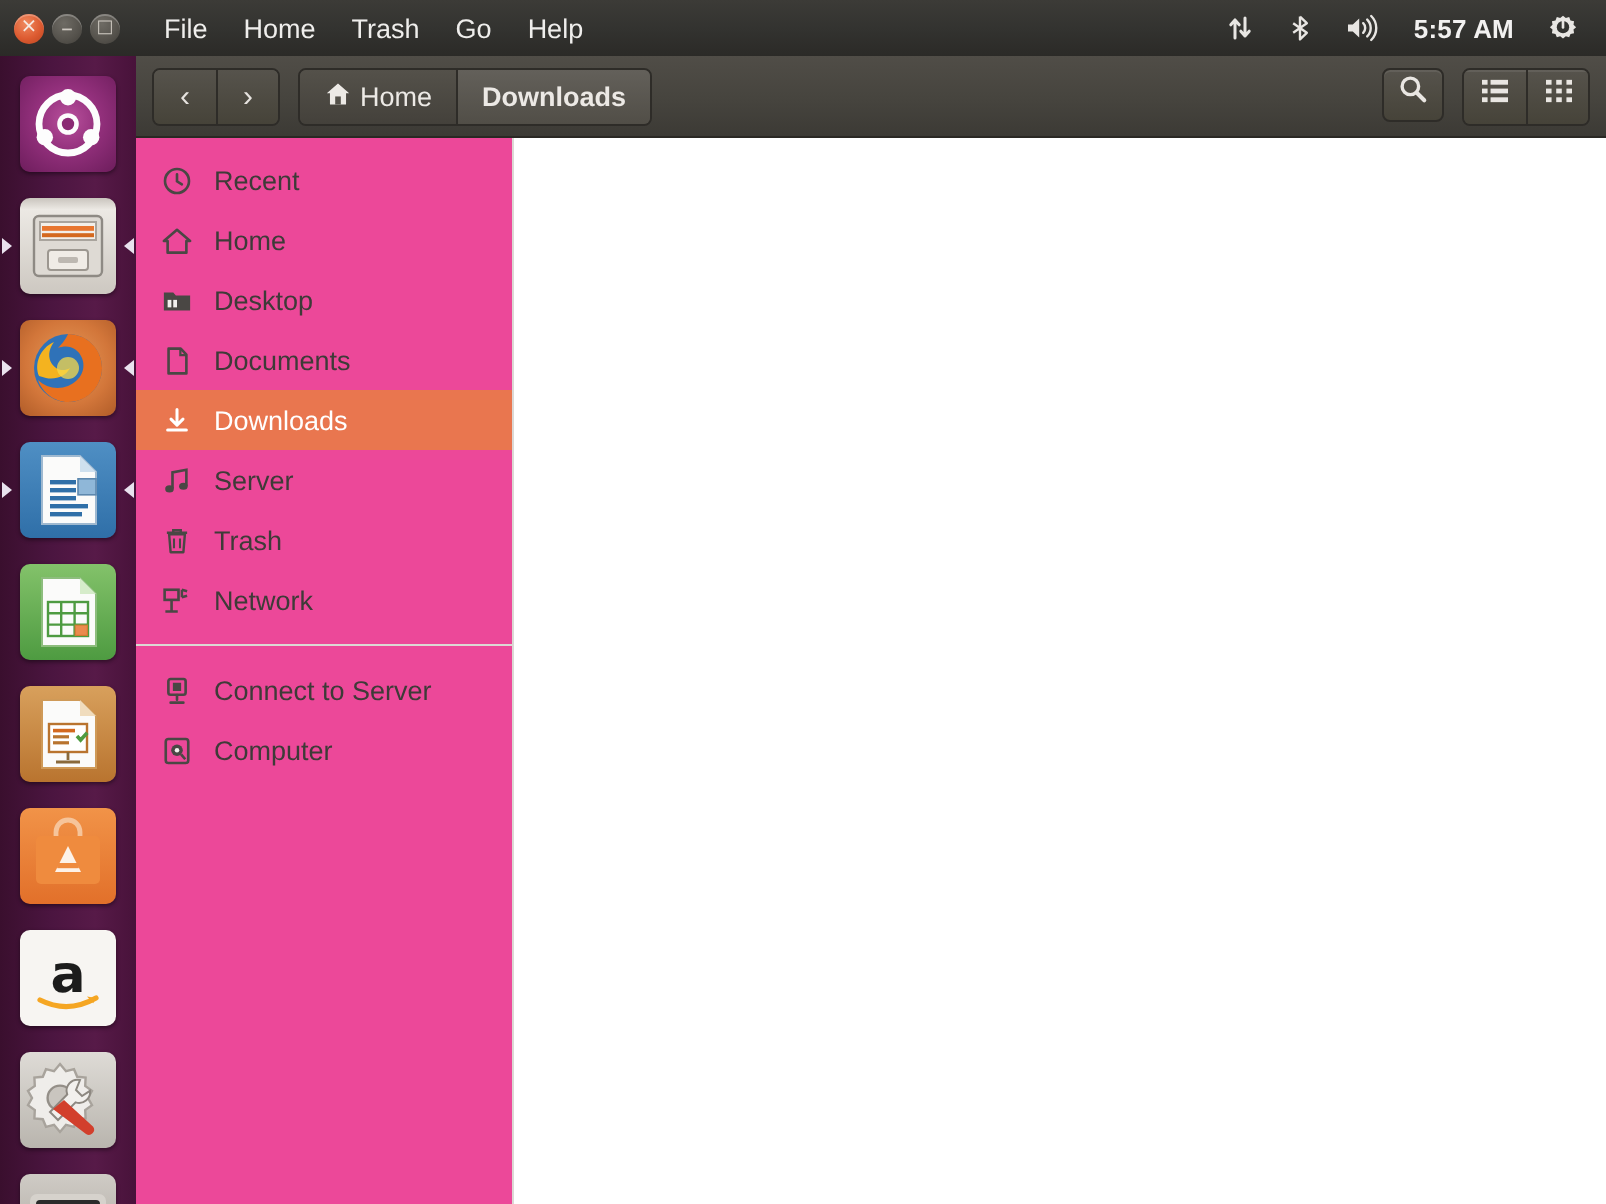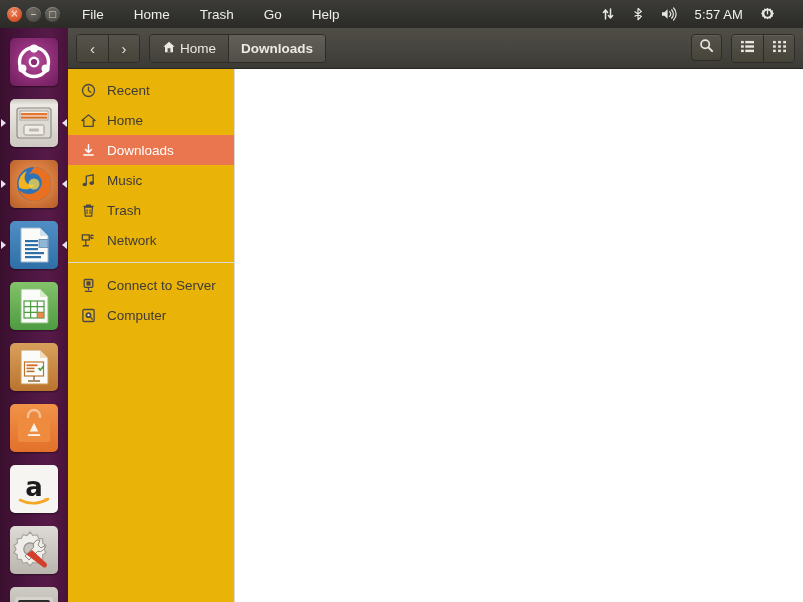--- a/index.html
+++ b/index.html
@@ -21,24 +21,24 @@
   .wincontrols { display:flex; align-items:center; gap:4px; padding:0 9px 0 7px; }
   .wc { width:15px; height:15px; border-radius:50%; position:relative;
         box-shadow:inset 0 1px 0 rgba(255,255,255,.25); }
   .wc-close { background:radial-gradient(circle at 40% 32%, #f08a5f 0%, #dd5b31 55%, #b8431f 100%); }
   .wc-min, .wc-max { background:radial-gradient(circle at 40% 32%, #6e6b64 0%, #55524c 60%, #413f3a 100%); }
   .wc span { position:absolute; inset:0; display:flex; align-items:center; justify-content:center;
              font-size:10px; line-height:1; color:#f6e9e2; font-family:"DejaVu Sans",sans-serif; }
   .wc-min span { font-size:12px; color:#cfcac2; }
   .wc-max span { font-size:9px; color:#cfcac2; }
 
-  .menubar { display:flex; align-items:flex-start; gap:12px; margin-left:4px; }
+  .menubar { display:flex; align-items:flex-start; gap:0px; margin-left:4px; }
   .menu-item { padding:4px 9px; border-radius:2px; color:#efeeec; font-size:13.5px; white-space:nowrap; }
 
-  .indicators { margin-left:auto; display:flex; align-items:center; gap:0px; padding-right:20px; }
+  .indicators { margin-left:auto; display:flex; align-items:center; gap:0px; padding-right:6px;font-weight:bold; }
   .ind { padding:3px 8px; display:flex; align-items:center; color:#e8e6e3; font-size:13px; }
   .ind svg { display:block; }
   #clock { font-size:13px; letter-spacing:.1px; padding:3px 9px; }
 
   
   #launcher {
     position:absolute; left:0; top:28px; width:68px; height:574px;
     background:linear-gradient(to right,#3a0f2e 0%,#4b1540 38%,#571a48 70%,#48123a 100%);
     padding-top:3px;
   }
@@ -86,21 +86,21 @@
   .tools-right { margin-left:auto; display:flex; gap:9px; }
   .tbtn { width:31px; height:27px; display:flex; align-items:center; justify-content:center;
           background:linear-gradient(to bottom,#56534c 0%,#464339 100%);
           border:1px solid #2e2c28; border-radius:4px; color:#e9e6e2;
           box-shadow:inset 0 1px 0 rgba(255,255,255,.08); }
   .vgroup { display:flex; border:1px solid #2e2c28; border-radius:4px; overflow:hidden; }
   .vgroup .tbtn { border:none; border-radius:0; }
   .vgroup .tbtn + .tbtn { border-left:1px solid #2e2c28; }
 
   #body { display:flex; height:533px; }
-  #sidebar { width:167px; background:#eab308; border-right:1px solid #dcd8d4; padding-top:6px;
+  #sidebar { width:189px; background:#ec4899; border-right:1px solid #dcd8d4; padding-top:6px;
              overflow:hidden; }
   .side-item { height:30px; display:flex; align-items:center; gap:10px; padding:0 10px 0 12px;
                color:#3e3b38; font-size:13.5px; }
   .side-item.selected { background:#e9764f; color:#ffffff; }
   .side-icon { width:17px; height:17px; display:flex; align-items:center; justify-content:center;
                flex:0 0 17px; color:#4a4744; }
   .side-item.selected .side-icon { color:#fff; }
   .side-sep { height:1px; background:#dcd8d4; margin:7px 0 7px 0; }
 
   #content { flex:1; background:#ffffff; }
@@ -381,41 +381,60 @@
 
         <div class="side-item">
           <span class="side-icon">
             <svg width="15" height="15" viewBox="0 0 16 16">
               <path d="M8 2 L15 8 H13 V14.2 H3 V8 H1 Z" fill="none" stroke="currentColor" stroke-width="1.4" stroke-linejoin="round"></path>
             </svg>
           </span>
           <span>Home</span>
         </div>
 
-
+        <div class="side-item">
+          <span class="side-icon">
+            <svg width="15" height="15" viewBox="0 0 16 16">
+              <path d="M1 3.4 H6 L7.4 5 H15 V13 H1 Z" fill="currentColor"></path>
+              <rect x="3" y="7.4" width="2" height="4" fill="#f2efed"></rect>
+              <rect x="6" y="7.4" width="2" height="4" fill="#f2efed"></rect>
+            </svg>
+          </span>
+          <span>Desktop</span>
+        </div>
+
+        <div class="side-item">
+          <span class="side-icon">
+            <svg width="15" height="15" viewBox="0 0 16 16">
+              <path d="M3.5 1.4 H10 L13 4.6 V14.6 H3.5 Z" fill="none" stroke="currentColor" stroke-width="1.4" stroke-linejoin="round"></path>
+              <path d="M9.8 1.6 V4.8 H12.9" fill="none" stroke="currentColor" stroke-width="1.2"></path>
+            </svg>
+          </span>
+          <span>Documents</span>
+        </div>
 
         <div class="side-item selected">
           <span class="side-icon">
             <svg width="15" height="15" viewBox="0 0 16 16">
               <path d="M8 1.8 V10.2 M8 10.2 L4.8 7 M8 10.2 L11.2 7" stroke="currentColor" stroke-width="1.6" fill="none" stroke-linecap="round" stroke-linejoin="round"></path>
               <path d="M3 12.8 H13" stroke="currentColor" stroke-width="1.6" stroke-linecap="round"></path>
             </svg>
           </span>
           <span>Downloads</span>
         </div>
 
         <div class="side-item">
           <span class="side-icon">
             <svg width="15" height="15" viewBox="0 0 16 16">
               <path d="M5.6 12 V3.4 L13 2 V10.6" fill="none" stroke="currentColor" stroke-width="1.4"></path>
               <ellipse cx="4" cy="12.2" rx="2.3" ry="1.9" fill="currentColor"></ellipse>
               <ellipse cx="11.4" cy="10.8" rx="2.3" ry="1.9" fill="currentColor"></ellipse>
             </svg>
           </span>
-          <span>Music</span>
+          <span>Server</span>
         </div>
 
 
 
         <div class="side-item">
           <span class="side-icon">
             <svg width="15" height="15" viewBox="0 0 16 16">
               <path d="M2.6 3.6 H13.4 M6 3.6 V2.2 H10 V3.6" stroke="currentColor" stroke-width="1.3" fill="none"></path>
               <path d="M3.8 4.4 H12.2 L11.4 14 H4.6 Z" fill="none" stroke="currentColor" stroke-width="1.3" stroke-linejoin="round"></path>
               <path d="M6.4 6.6 V11.8 M9.6 6.6 V11.8" stroke="currentColor" stroke-width="1.1"></path>

